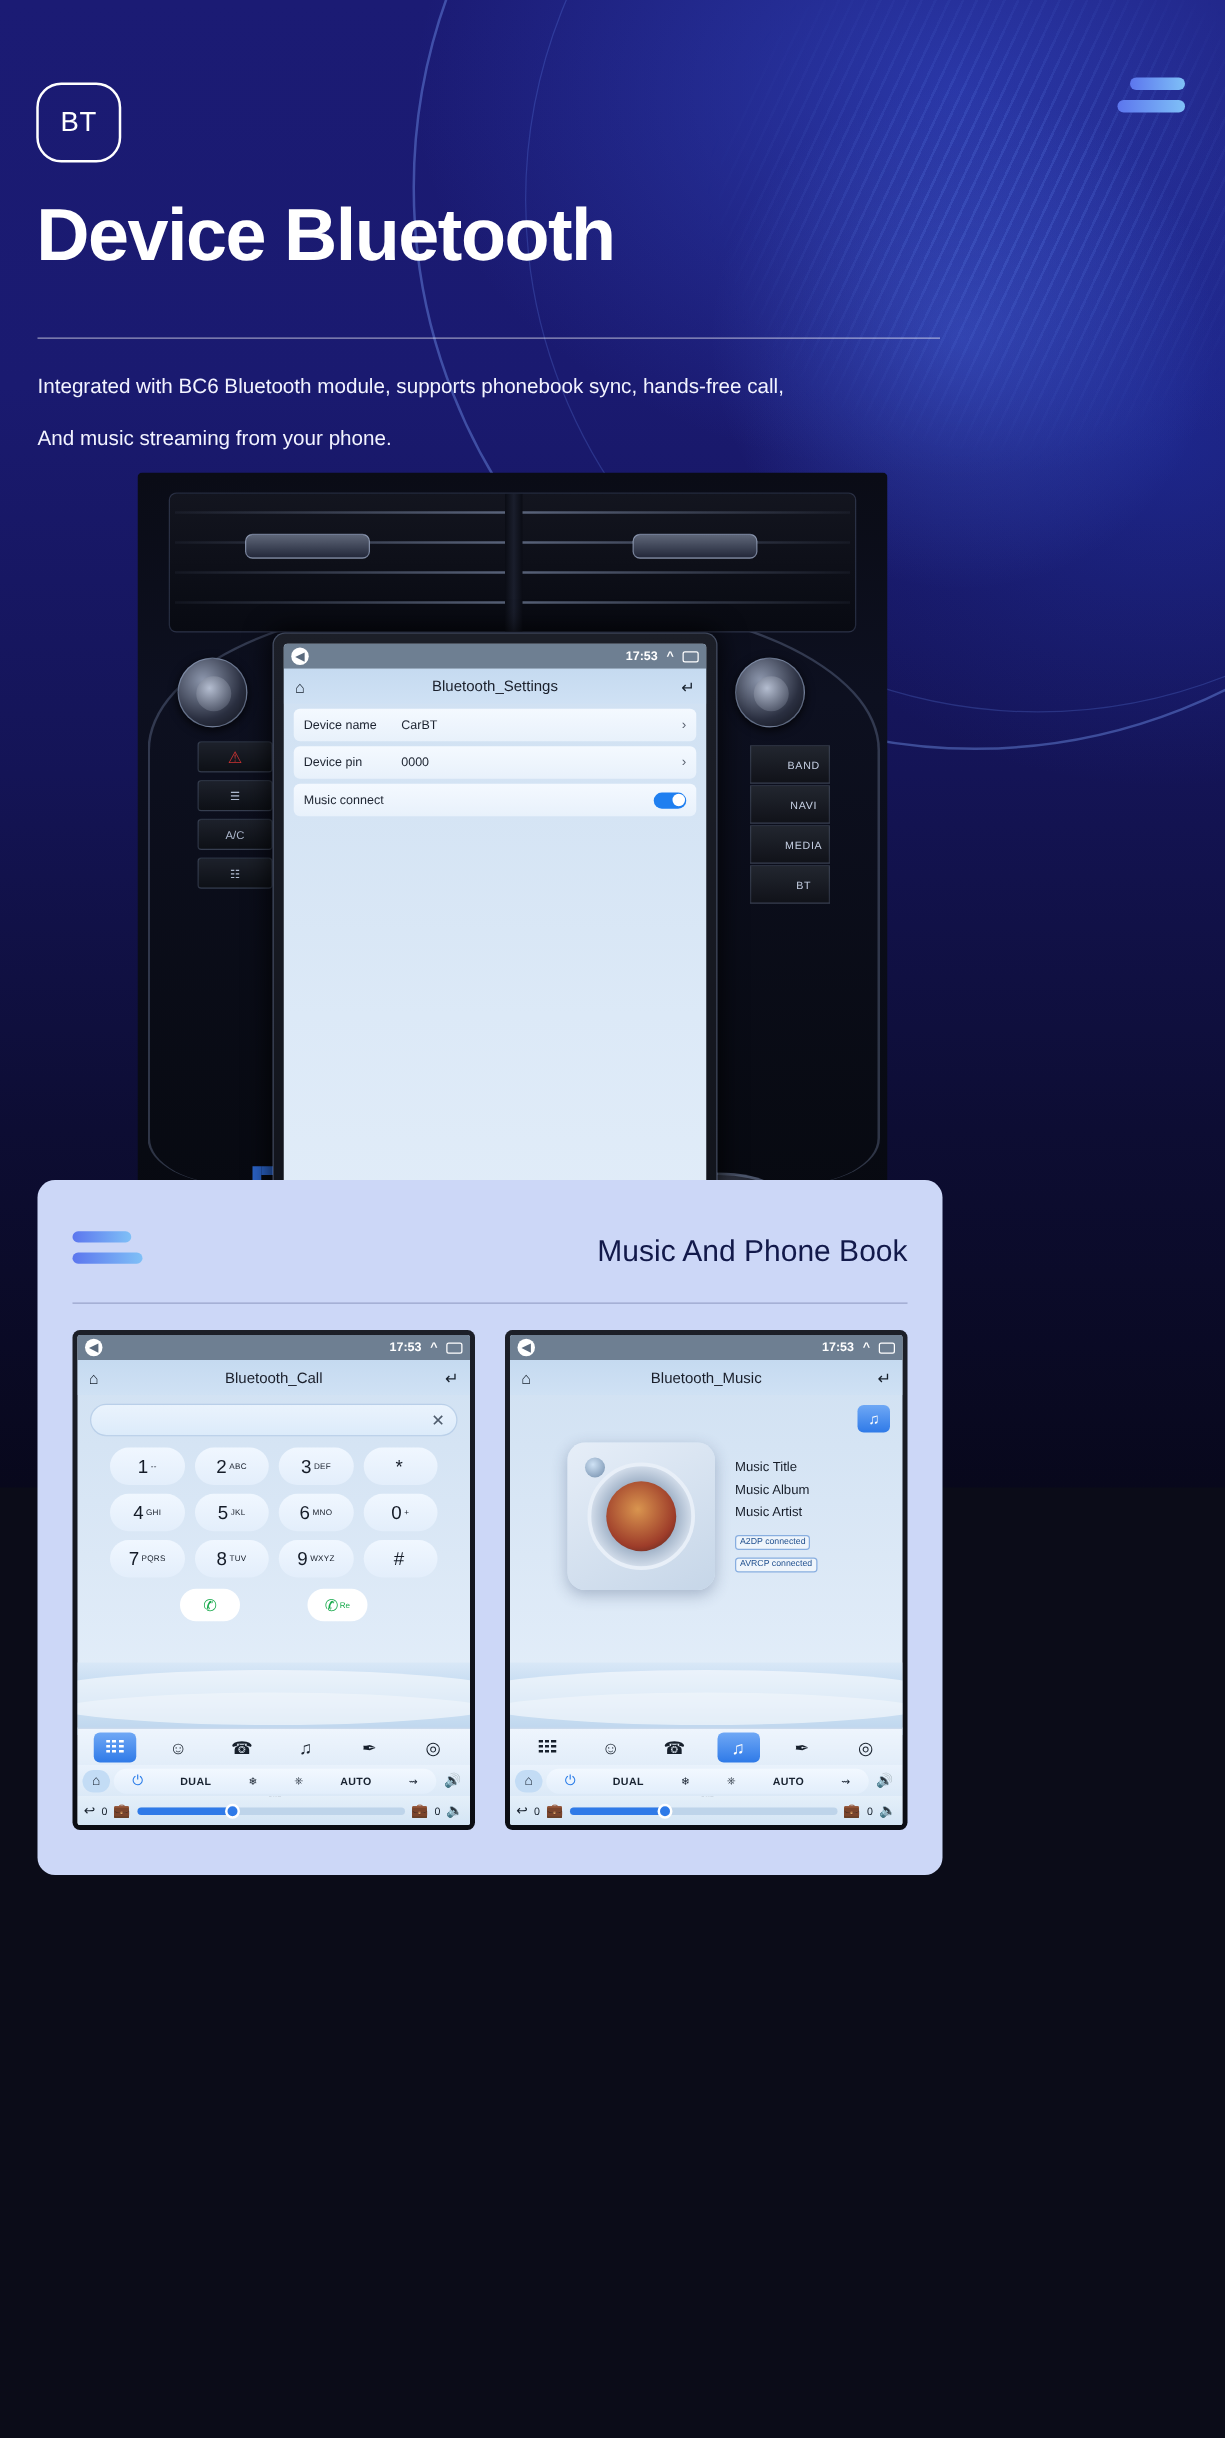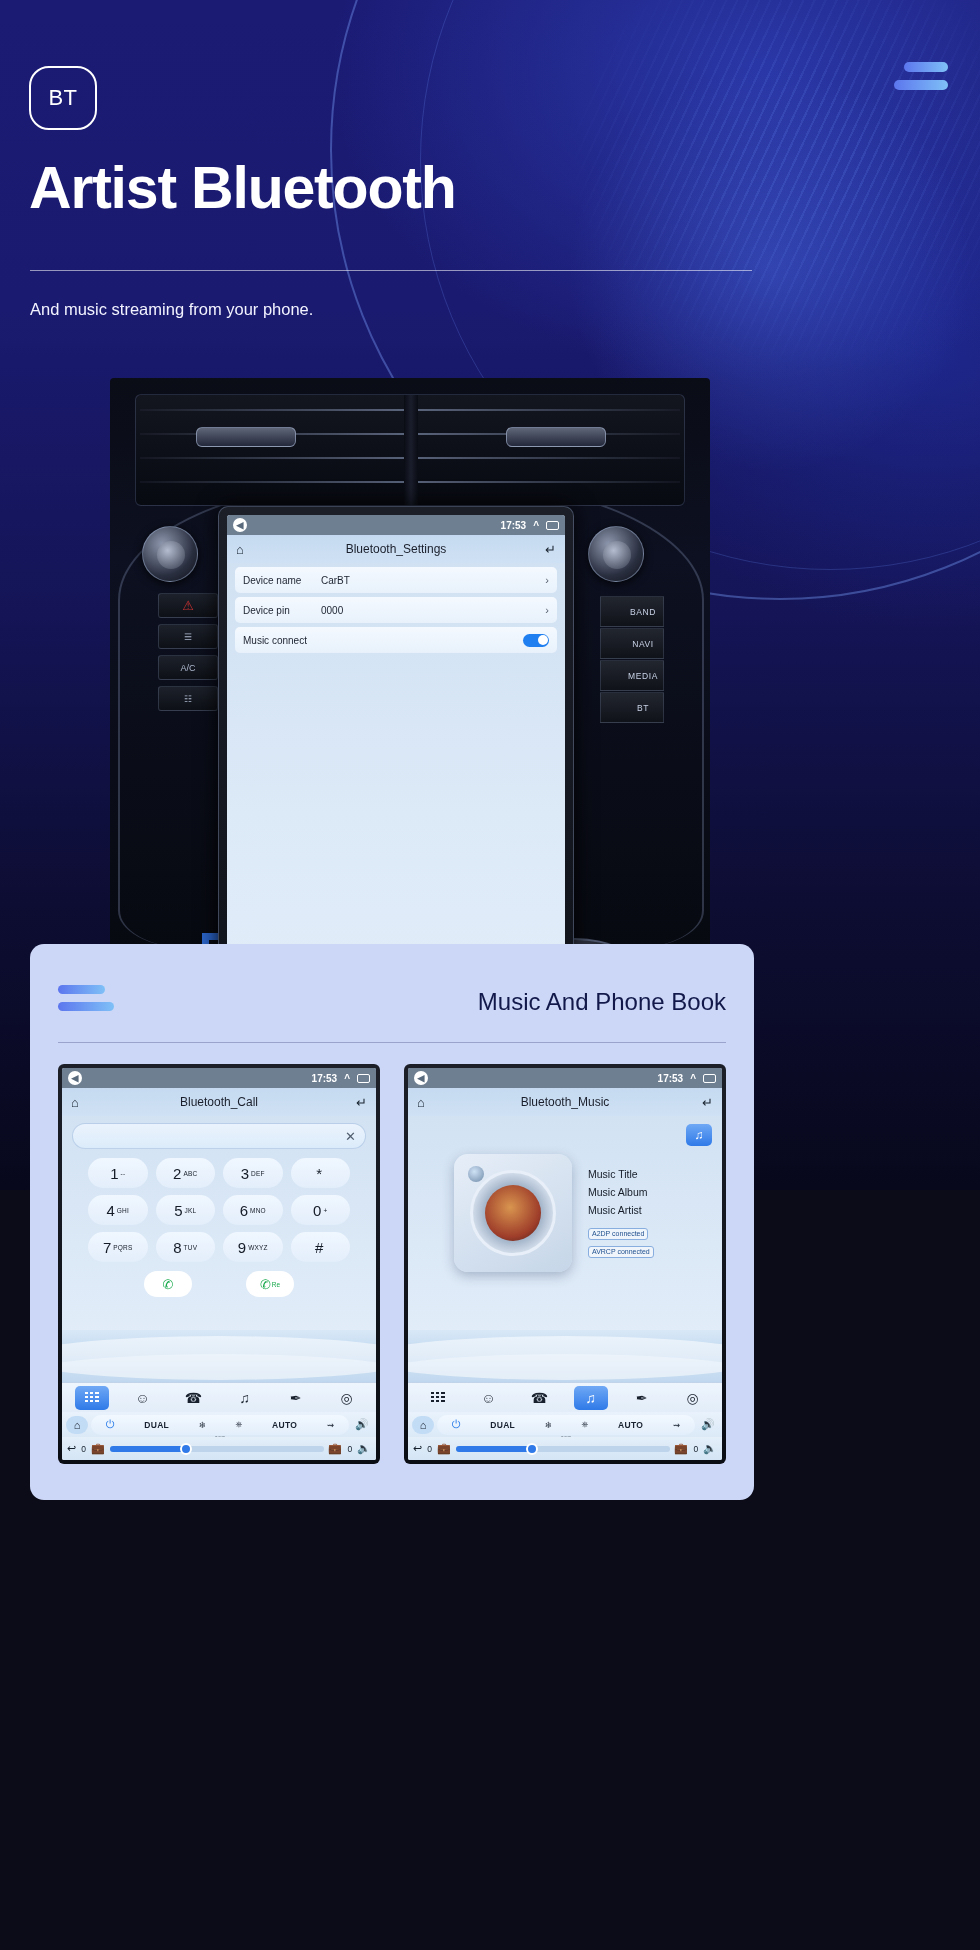--- a/index.html
+++ b/index.html
@@ -441,23 +441,24 @@
 
   <div class="badge">
     <span>BT</span>
   </div>
 
   <div class="menu-icon">
     <span class="b1"></span>
     <span class="b2"></span>
   </div>
 
-  <div class="hero-title">Artist Bluetooth</div>
+  <div class="hero-title">Device Bluetooth</div>
   <div class="hero-rule"></div>
   <div class="hero-sub">
+    <div>Integrated with BC6 Bluetooth module, supports phonebook sync, hands-free call,</div>
     <div>And music streaming from your phone.</div>
   </div>
 
   <div class="car">
     <div class="trim-arc"></div>
 
     <div class="vent-frame">
       <div class="slat" style="top:14px"></div>
       <div class="slat" style="top:38px"></div>
       <div class="slat" style="top:62px"></div>

